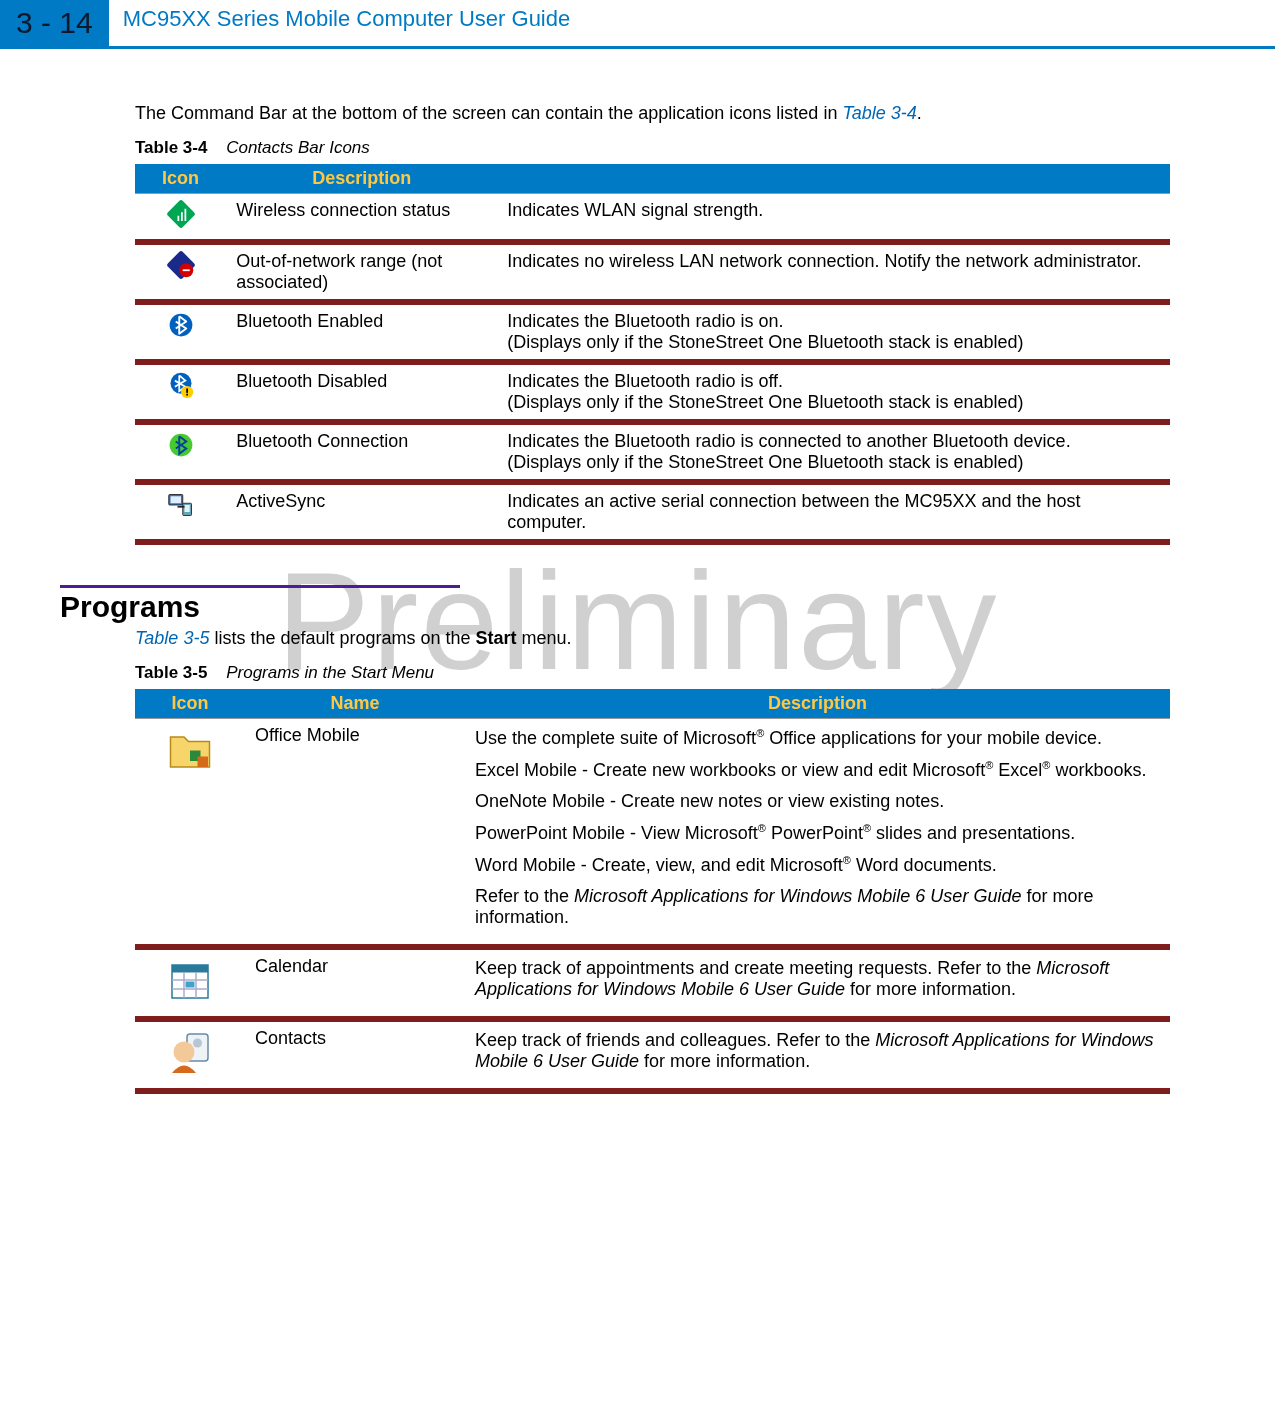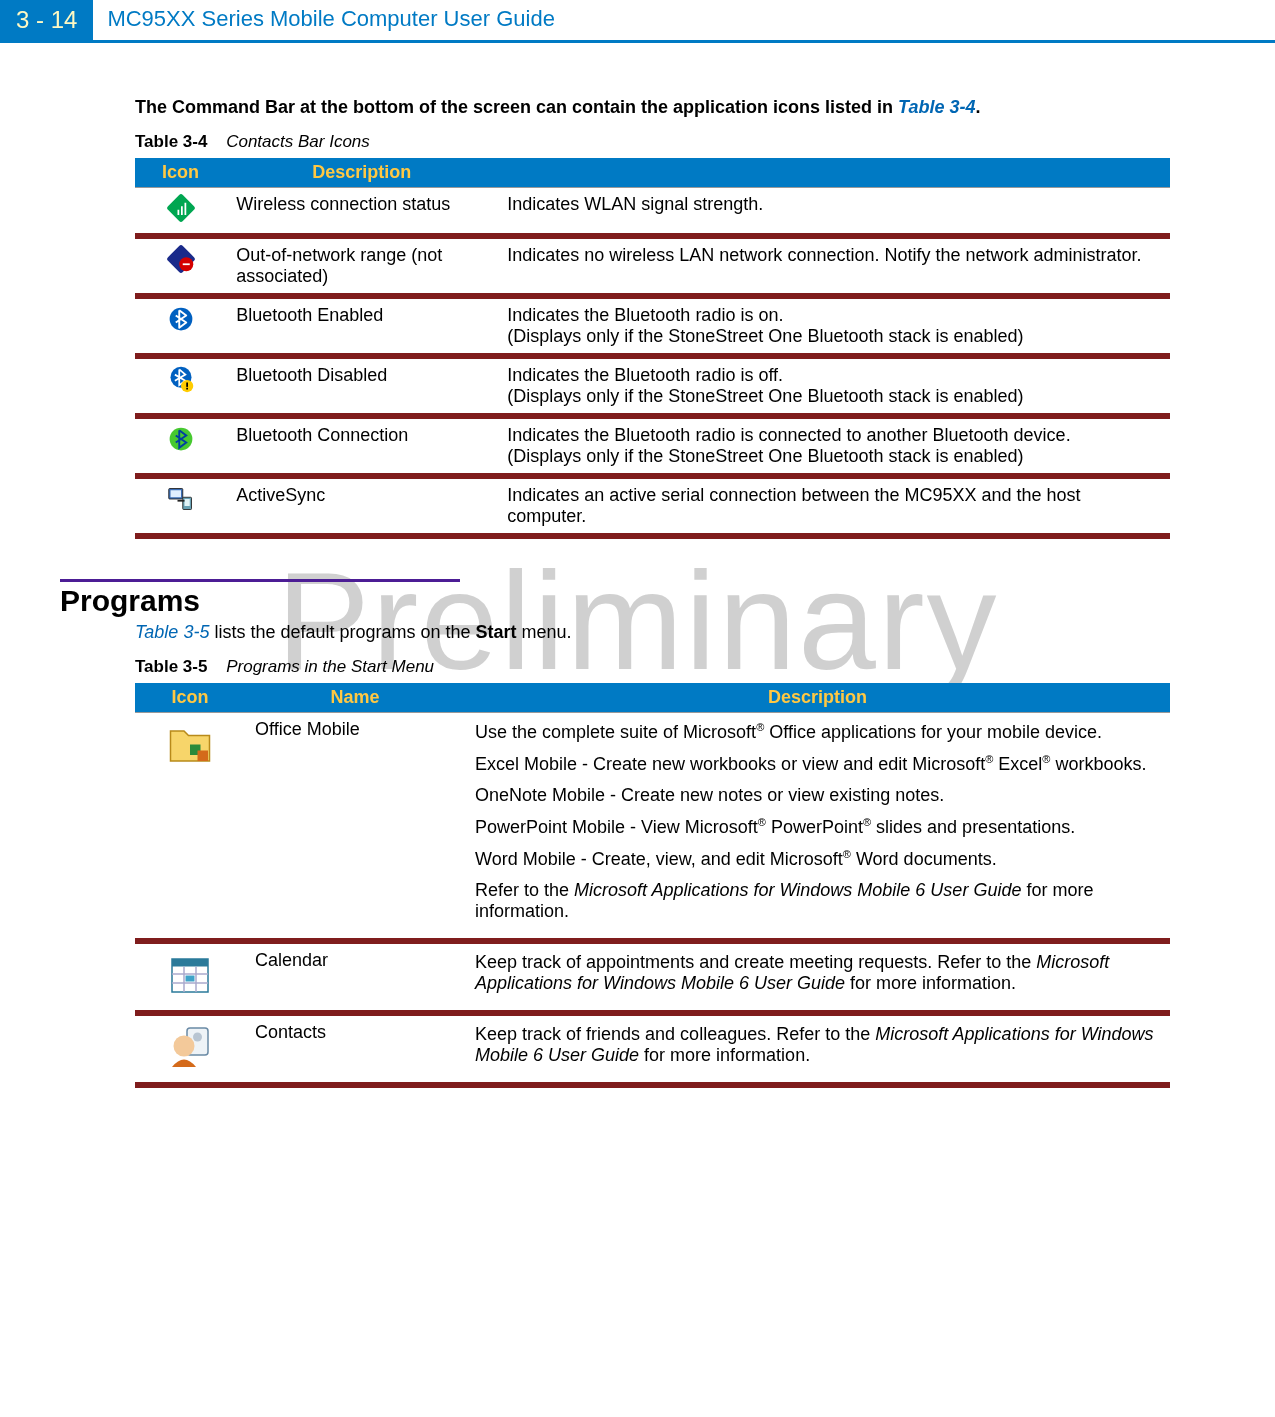--- a/index.html
+++ b/index.html
@@ -11,39 +11,39 @@
     background: #fff;
     width: 1275px;
     position: relative;
   }
   .header-row {
     display: flex;
     align-items: stretch;
   }
   .pagebox {
     background: #007ac4;
-    color: #fef9c3;
+    color: #0f172a;
     font-family: "Trebuchet MS", "Arial Narrow", Arial, sans-serif;
-    font-size: 24px;
+    font-size: 30px;
     padding: 6px 16px;
     font-weight: 400;
   }
   .doctitle {
     color: #007ac4;
     font-family: "Trebuchet MS", "Arial Narrow", Arial, sans-serif;
     font-size: 22px;
     padding: 6px 14px;
     font-weight: 400;
   }
   .blueline { height: 3px; background: #007ac4; width: 100%; }
 
   .content { padding: 0 105px 60px 60px; }
   .body-indent { margin-left: 75px; }
 
-  p.intro { margin: 54px 0 8px 0; font-weight: bold; }
+  p.intro { margin: 54px 0 8px 0; }
   a.xref { color: #0066b3; font-style: italic; text-decoration: none; }
 
   .tablecap {
     font-family: "Trebuchet MS", Arial, sans-serif;
     font-size: 17px;
     margin: 14px 0 6px 0;
   }
   .tablecap .bold { font-weight: 700; }
   .tablecap .ital { font-style: italic; margin-left: 14px; }
 

